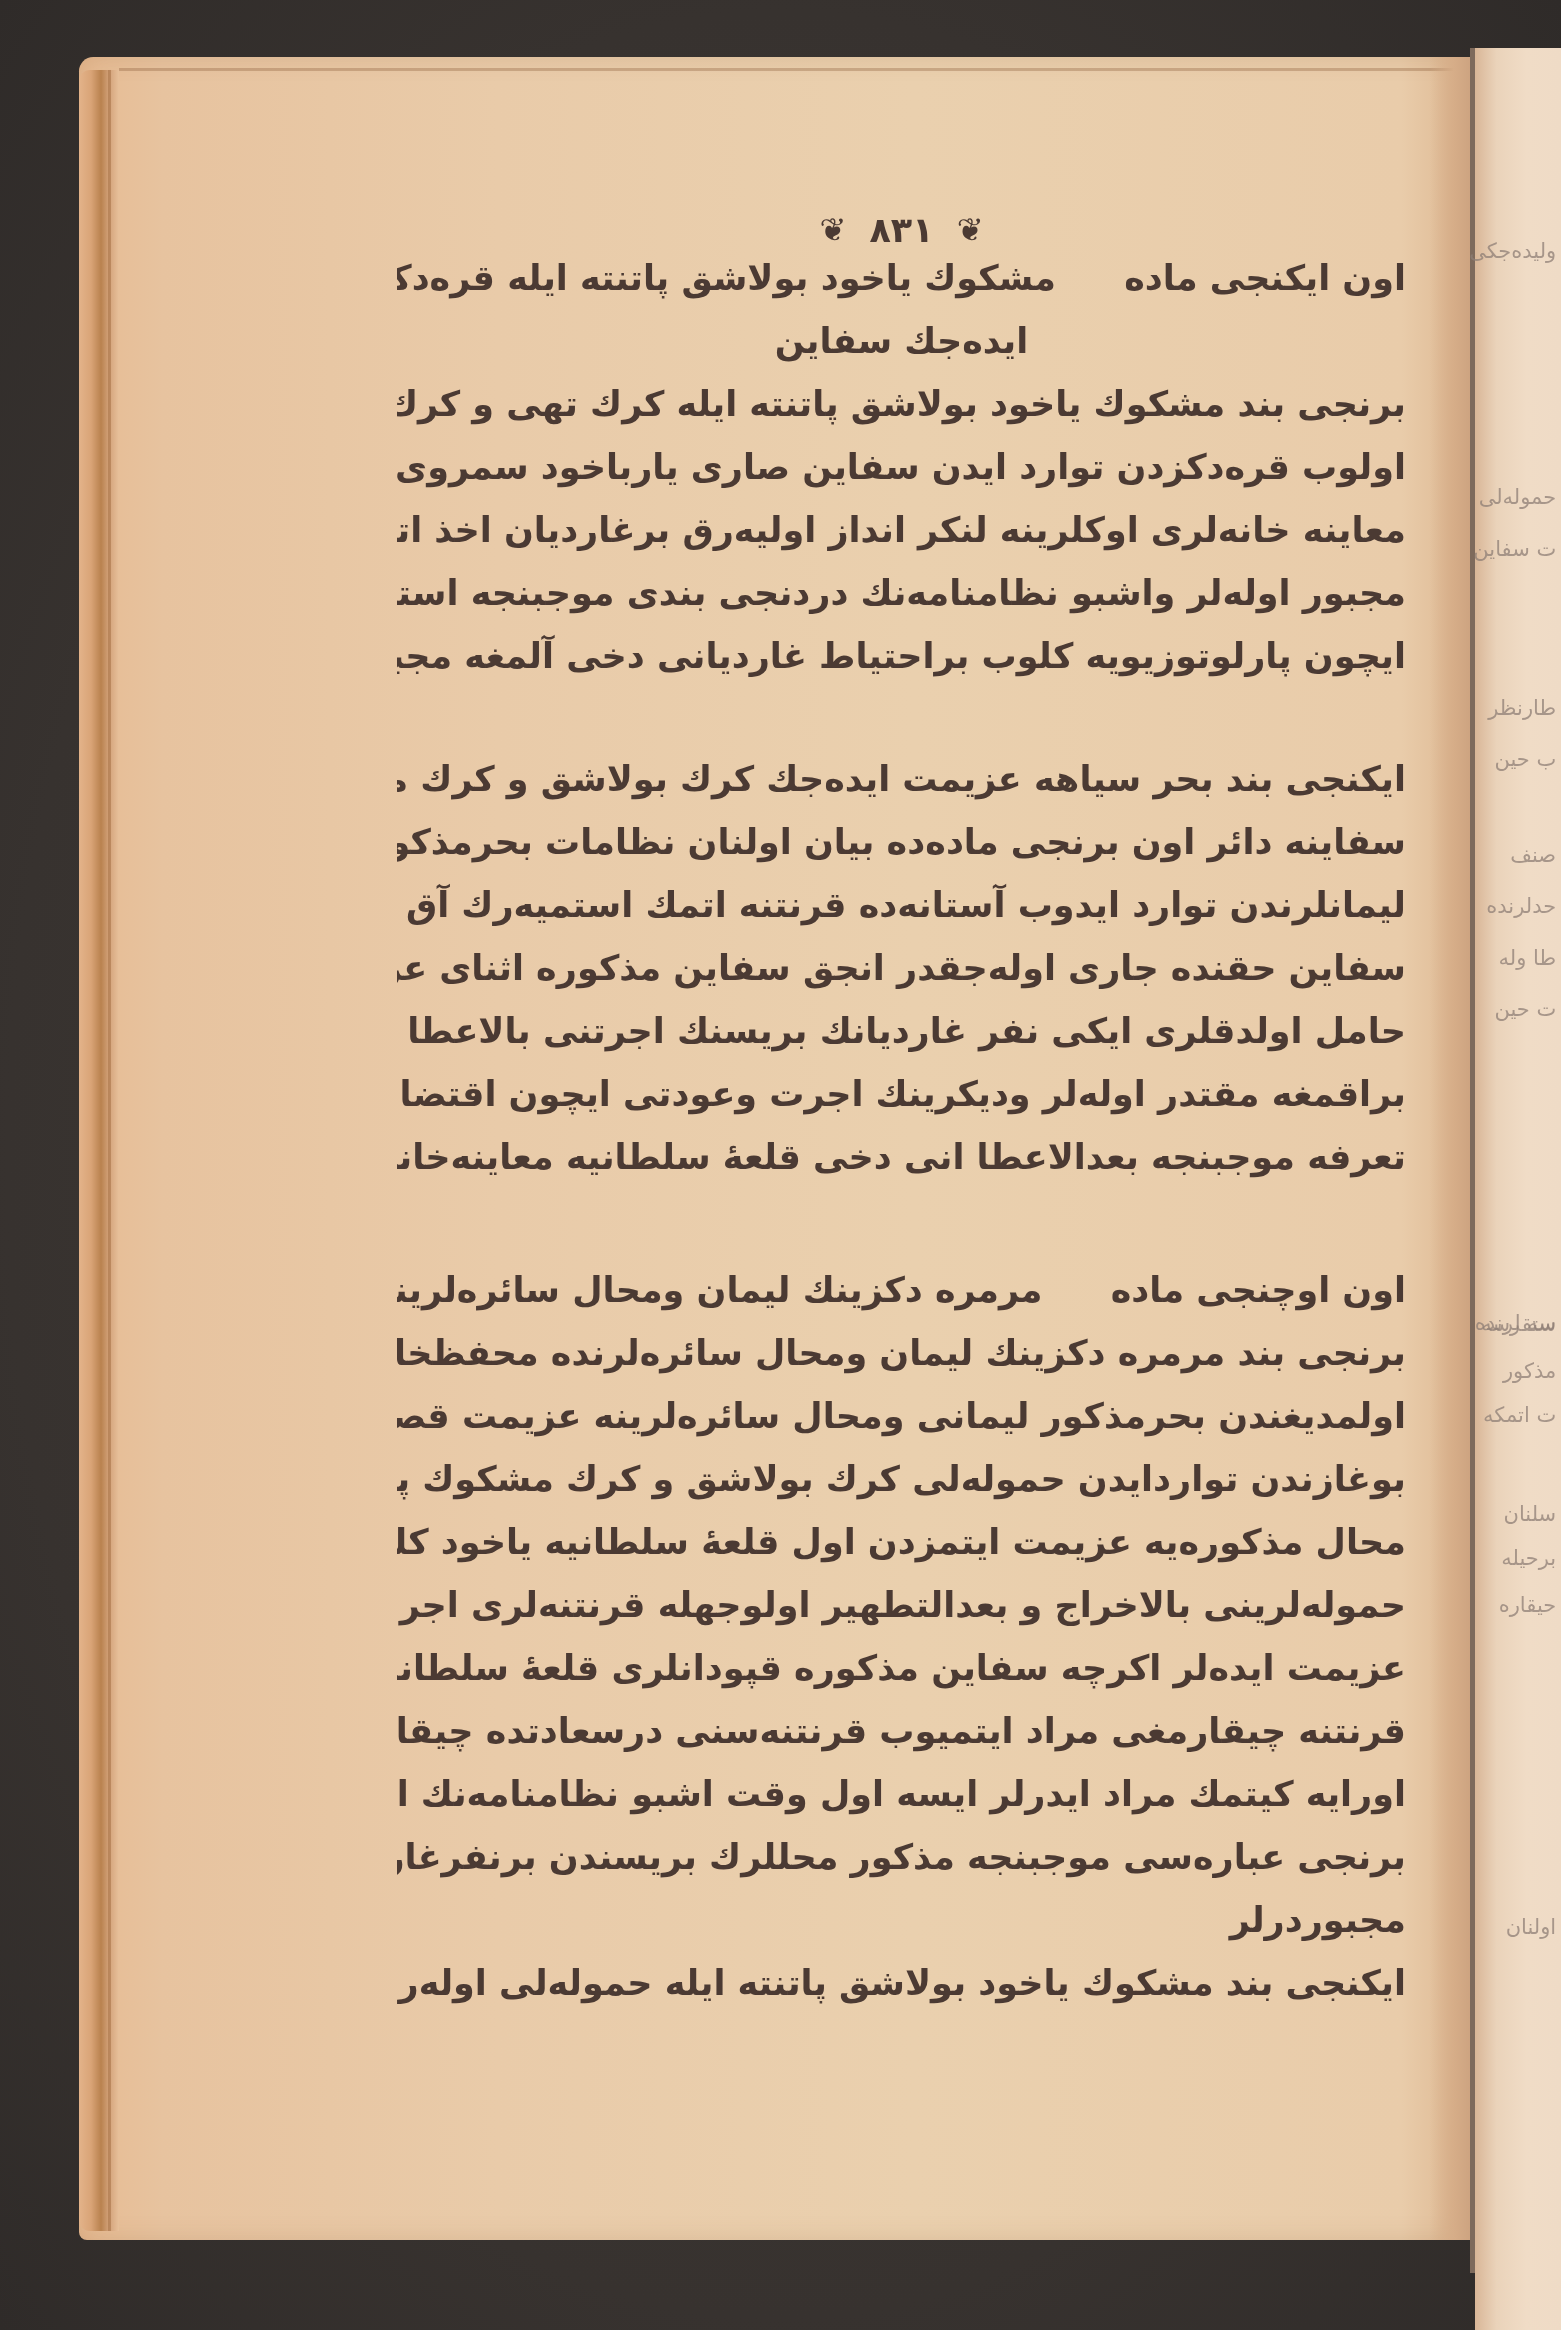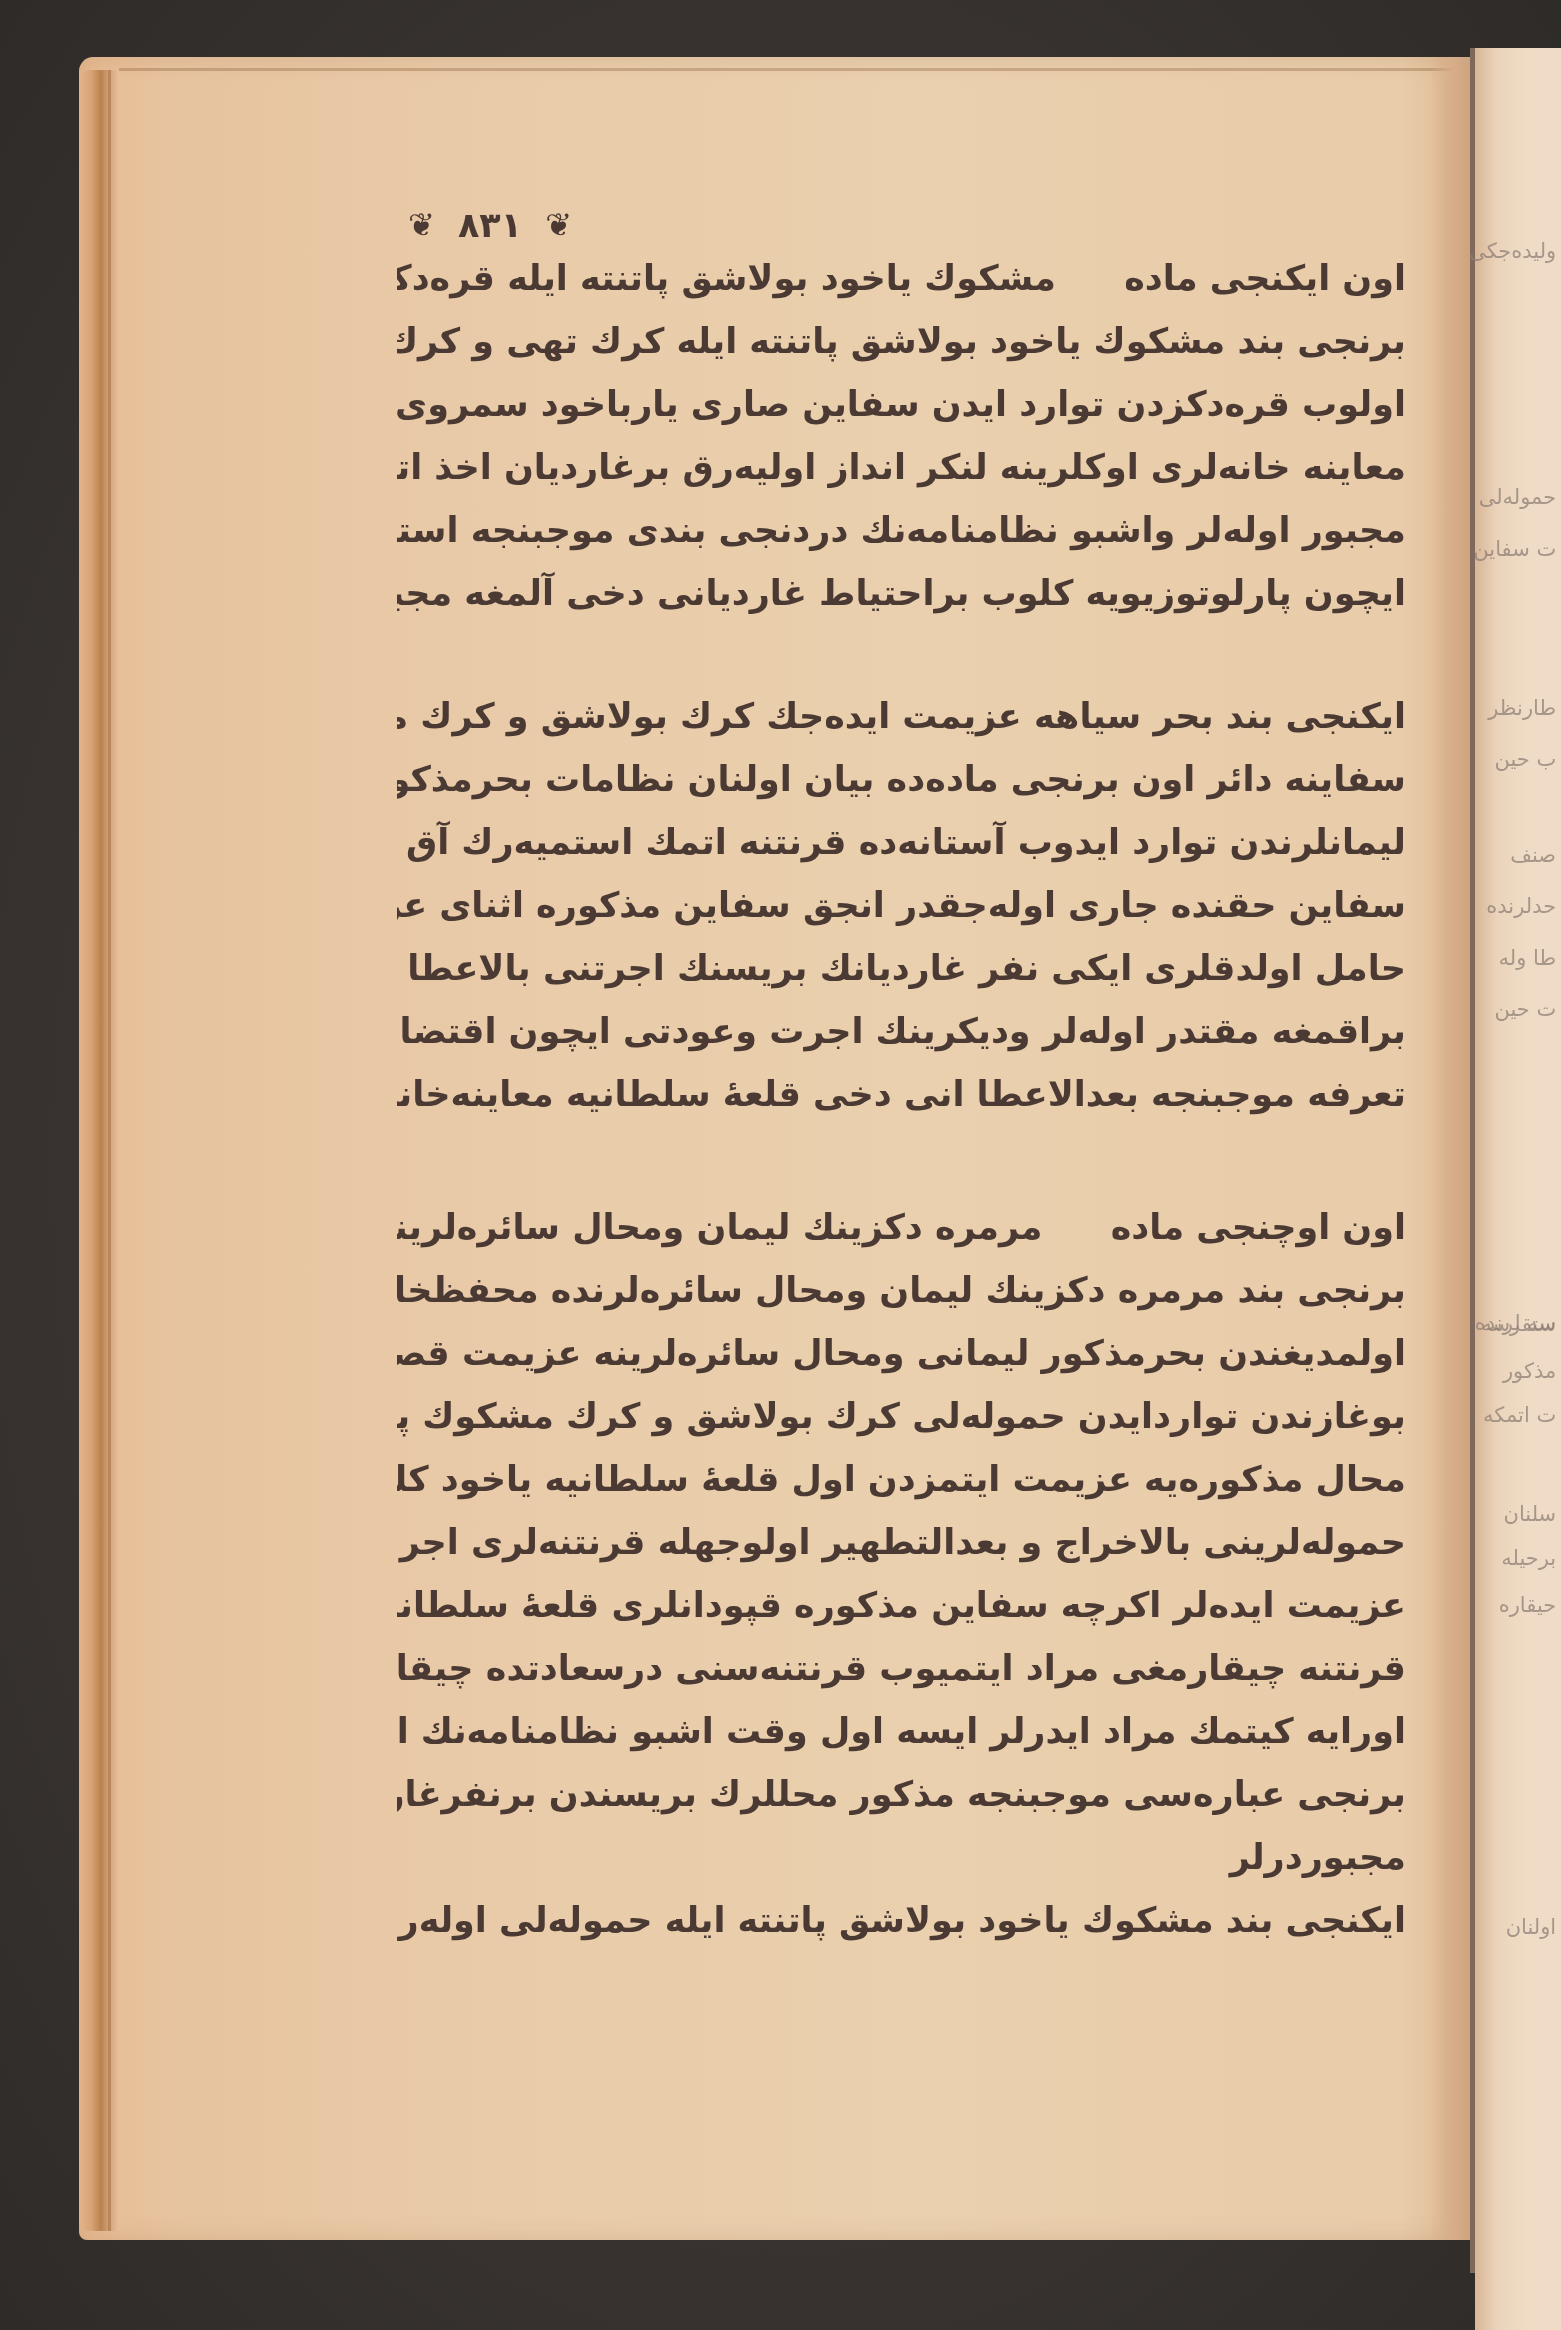--- a/index.html
+++ b/index.html
@@ -102,22 +102,23 @@
     position: absolute;
     left: 397px;
     top: 199px;
     width: 1009px;
     direction: rtl;
     color: #4b3a33;
     font-family: "DejaVu Sans", sans-serif;
     font-weight: bold;
   }
   .folio {
+    text-align: center;
     font-size: 35px;
-    line-height: 48px;
+    line-height: 58px;
     height: 48px;
     margin-bottom: 0;
     direction: ltr;
   }
   .folio .orn {
     display: inline-block;
     font-size: 32px;
     vertical-align: middle;
     margin: 0 11px;
   }
@@ -185,20 +186,21 @@
     <span class="orn">❦</span>
     <span class="num">٨٣١</span>
     <span class="orn">❦</span>
   </div>
 
   <section>
     <div class="line">
       <span class="heading-label">اون ایکنجی ماده</span>
       <span>مشکوك یاخود بولاشق پاتنته ایله قره‌دکزدن آق دکزه عزیمت</span>
     </div>
+    <div class="line center">ایده‌جك سفاین</div>
 
     <div>
       <div class="line">برنجی بند    مشکوك یاخود بولاشق پاتنته ایله کرك تهی و کرك حموله‌لی</div>
       <div class="line">اولوب قره‌دکزدن توارد ایدن سفاین صاری یارباخود سمروی بورننك</div>
       <div class="line">معاینه خانه‌لری اوکلرینه لنکر انداز اولیه‌رق برغاردیان اخذ اتمکه</div>
       <div class="line">مجبور اوله‌لر واشبو نظامنامه‌نك دردنجی بندی موجبنجه استنطاق اولنمق</div>
       <div class="line short">ایچون پارلوتوزیویه کلوب براحتیاط غاردیانی دخی آلمغه مجبور اوله‌لر</div>
     </div>
 
     <div class="spacer-1"></div>

